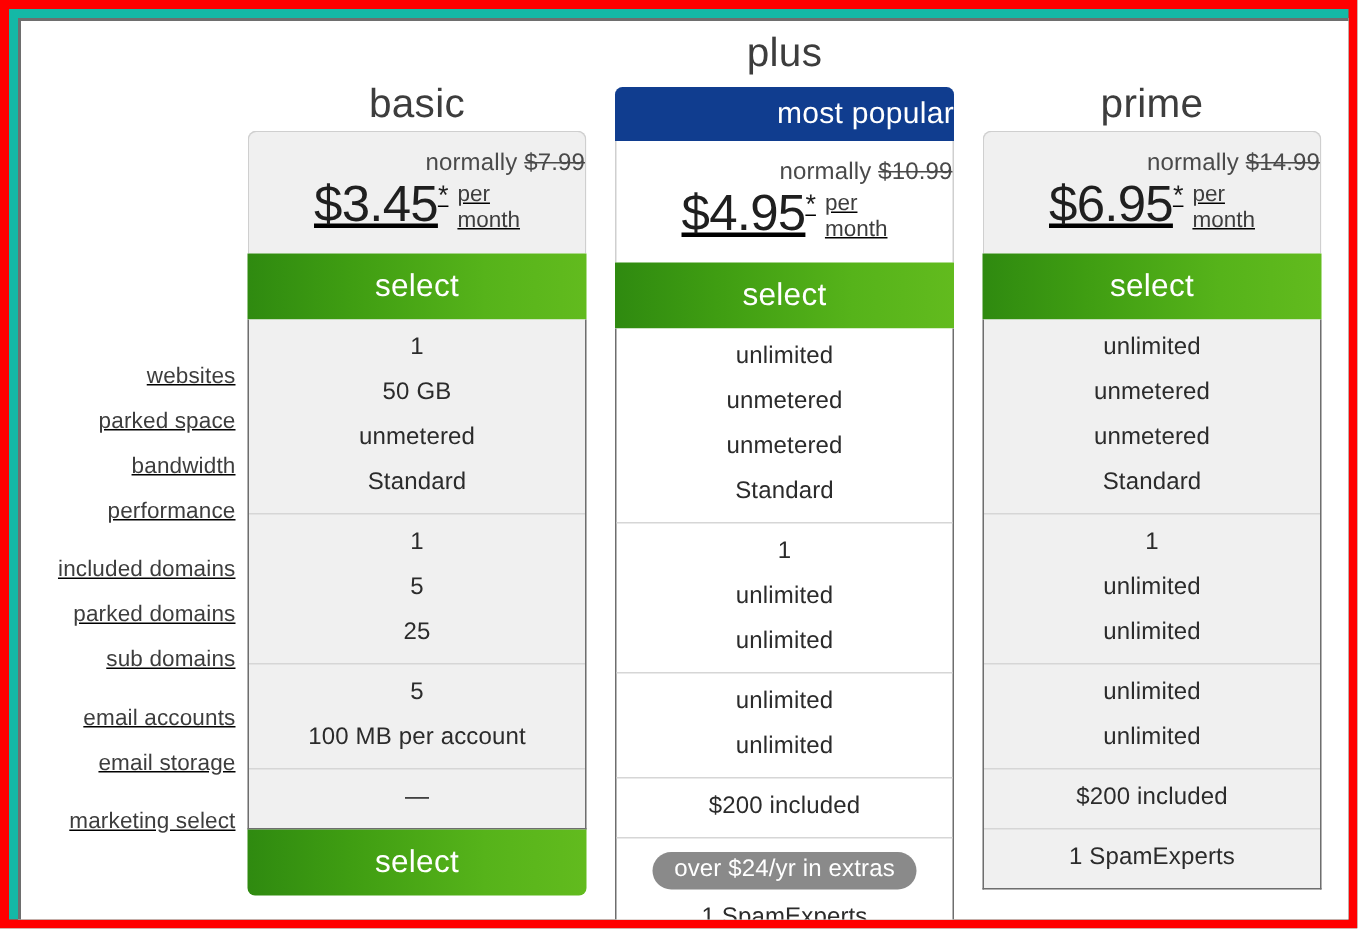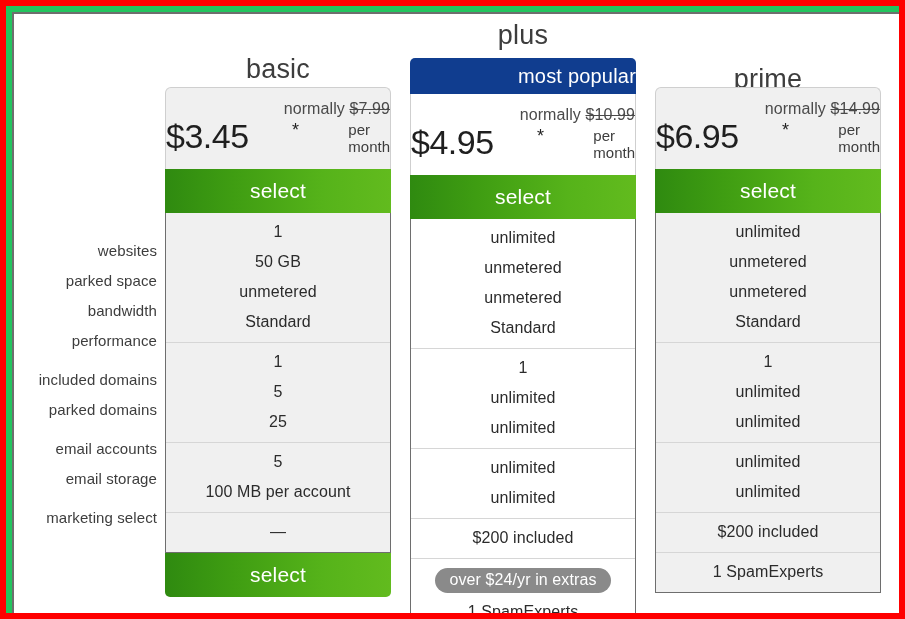--- a/index.html
+++ b/index.html
@@ -9,21 +9,21 @@
   }
   body {
     font-family: "Liberation Sans", sans-serif;
   }
   .screen {
     position: relative;
     width: 905px;
     height: 619px;
     box-sizing: border-box;
     border: 6px solid #ff0000;
-    background: #22c55e;
+    background: #14b8a6;
     overflow: hidden;
   }
   .inner-frame {
     position: absolute;
     left: 6px;
     top: 6px;
     width: 893px;
     height: 607px;
     box-sizing: border-box;
     border-top: 2px solid #6e6e6e;
@@ -37,21 +37,21 @@
     position: absolute;
     text-align: center;
     font-size: 27px;
     color: #3d3d3d;
     font-weight: 400;
     letter-spacing: 0.2px;
     white-space: nowrap;
   }
   #title-plus  { left: 396px; top: 6px;  width: 226px; }
   #title-basic { left: 151px; top: 40px; width: 226px; }
-  #title-prime { left: 641px; top: 50px; width: 226px; text-align: center; }
+  #title-prime { left: 641px; top: 40px; width: 226px; text-align: center; }
 
   
   .col {
     position: absolute;
     box-sizing: border-box;
     width: 226px;
   }
   #col-basic { left: 151px; top: 73px; }
   #col-plus  { left: 396px; top: 44px; }
   #col-prime { left: 641px; top: 73px; }
@@ -79,22 +79,23 @@
     color: #4a4a4a;
     margin-bottom: 1px;
     letter-spacing: 0.1px;
     text-align: right;
   }
   .normally .old { text-decoration: line-through; }
 
   .price-line {
     display: flex;
     align-items: flex-start;
-    justify-content: space-between;
+    justify-content: center;
     line-height: 1;
+    text-decoration: underline;
   }
   .price-amount {
     font-size: 34px;
     color: #1f1f1f;
     letter-spacing: -0.5px;
     line-height: 1.05;
   }
   .price-star {
     font-size: 18px;
     color: #1f1f1f;
@@ -156,21 +157,21 @@
   .pill.blue { background: #103d8f; }
 
   
   .labels {
     position: absolute;
     left: 8px;
     top: 218px;
     width: 135px;
     text-align: right;
   }
-  .lgroup { padding: 4px 0 5px 0; }
+  .lgroup { padding: 4px 0 5px 0; text-decoration: underline; }
   .lrow {
     height: 30px;
     line-height: 30px;
     font-size: 15px;
     color: #3d3d3d;
     letter-spacing: 0.1px;
     white-space: nowrap;
   }
 </style>
 </head>
@@ -186,20 +187,21 @@
   <div class="labels">
     <div class="lgroup">
       <div class="lrow">websites</div>
       <div class="lrow">parked space</div>
       <div class="lrow">bandwidth</div>
       <div class="lrow">performance</div>
     </div>
     <div class="lgroup">
       <div class="lrow">included domains</div>
       <div class="lrow">parked domains</div>
+      <div class="lrow">sub domains</div>
     </div>
     <div class="lgroup">
       <div class="lrow">email accounts</div>
       <div class="lrow">email storage</div>
     </div>
     <div class="lgroup">
       <div class="lrow">marketing select</div>
     </div>
   </div>
 

